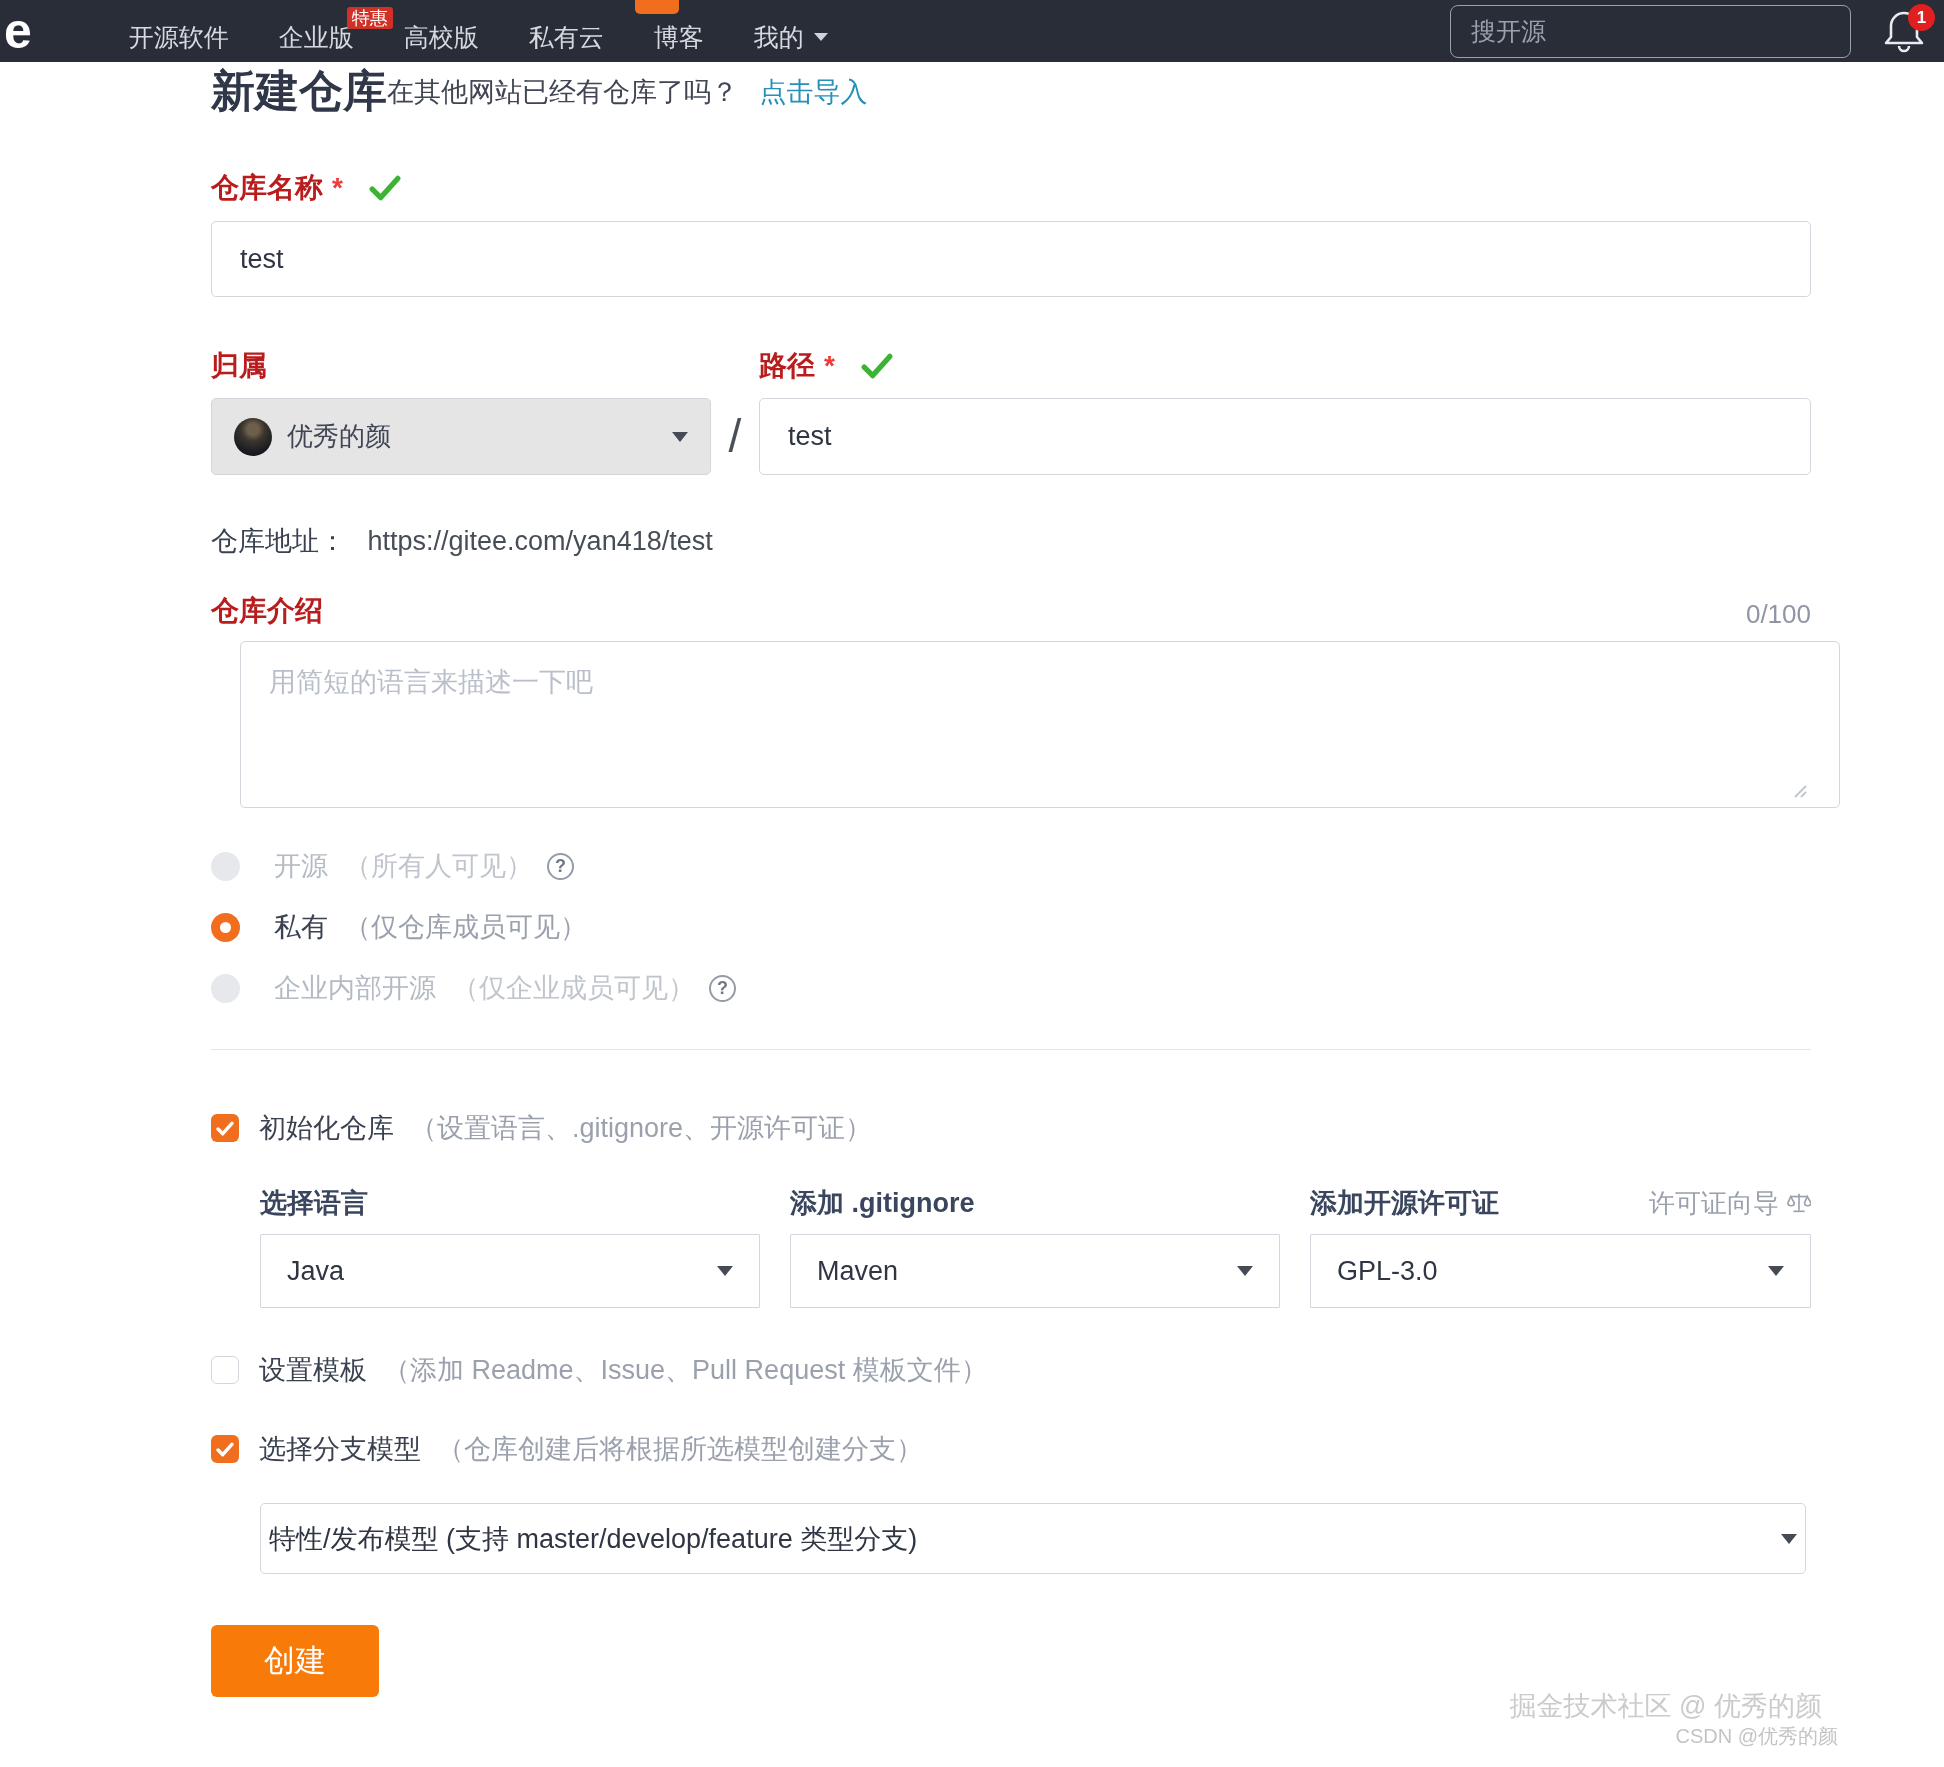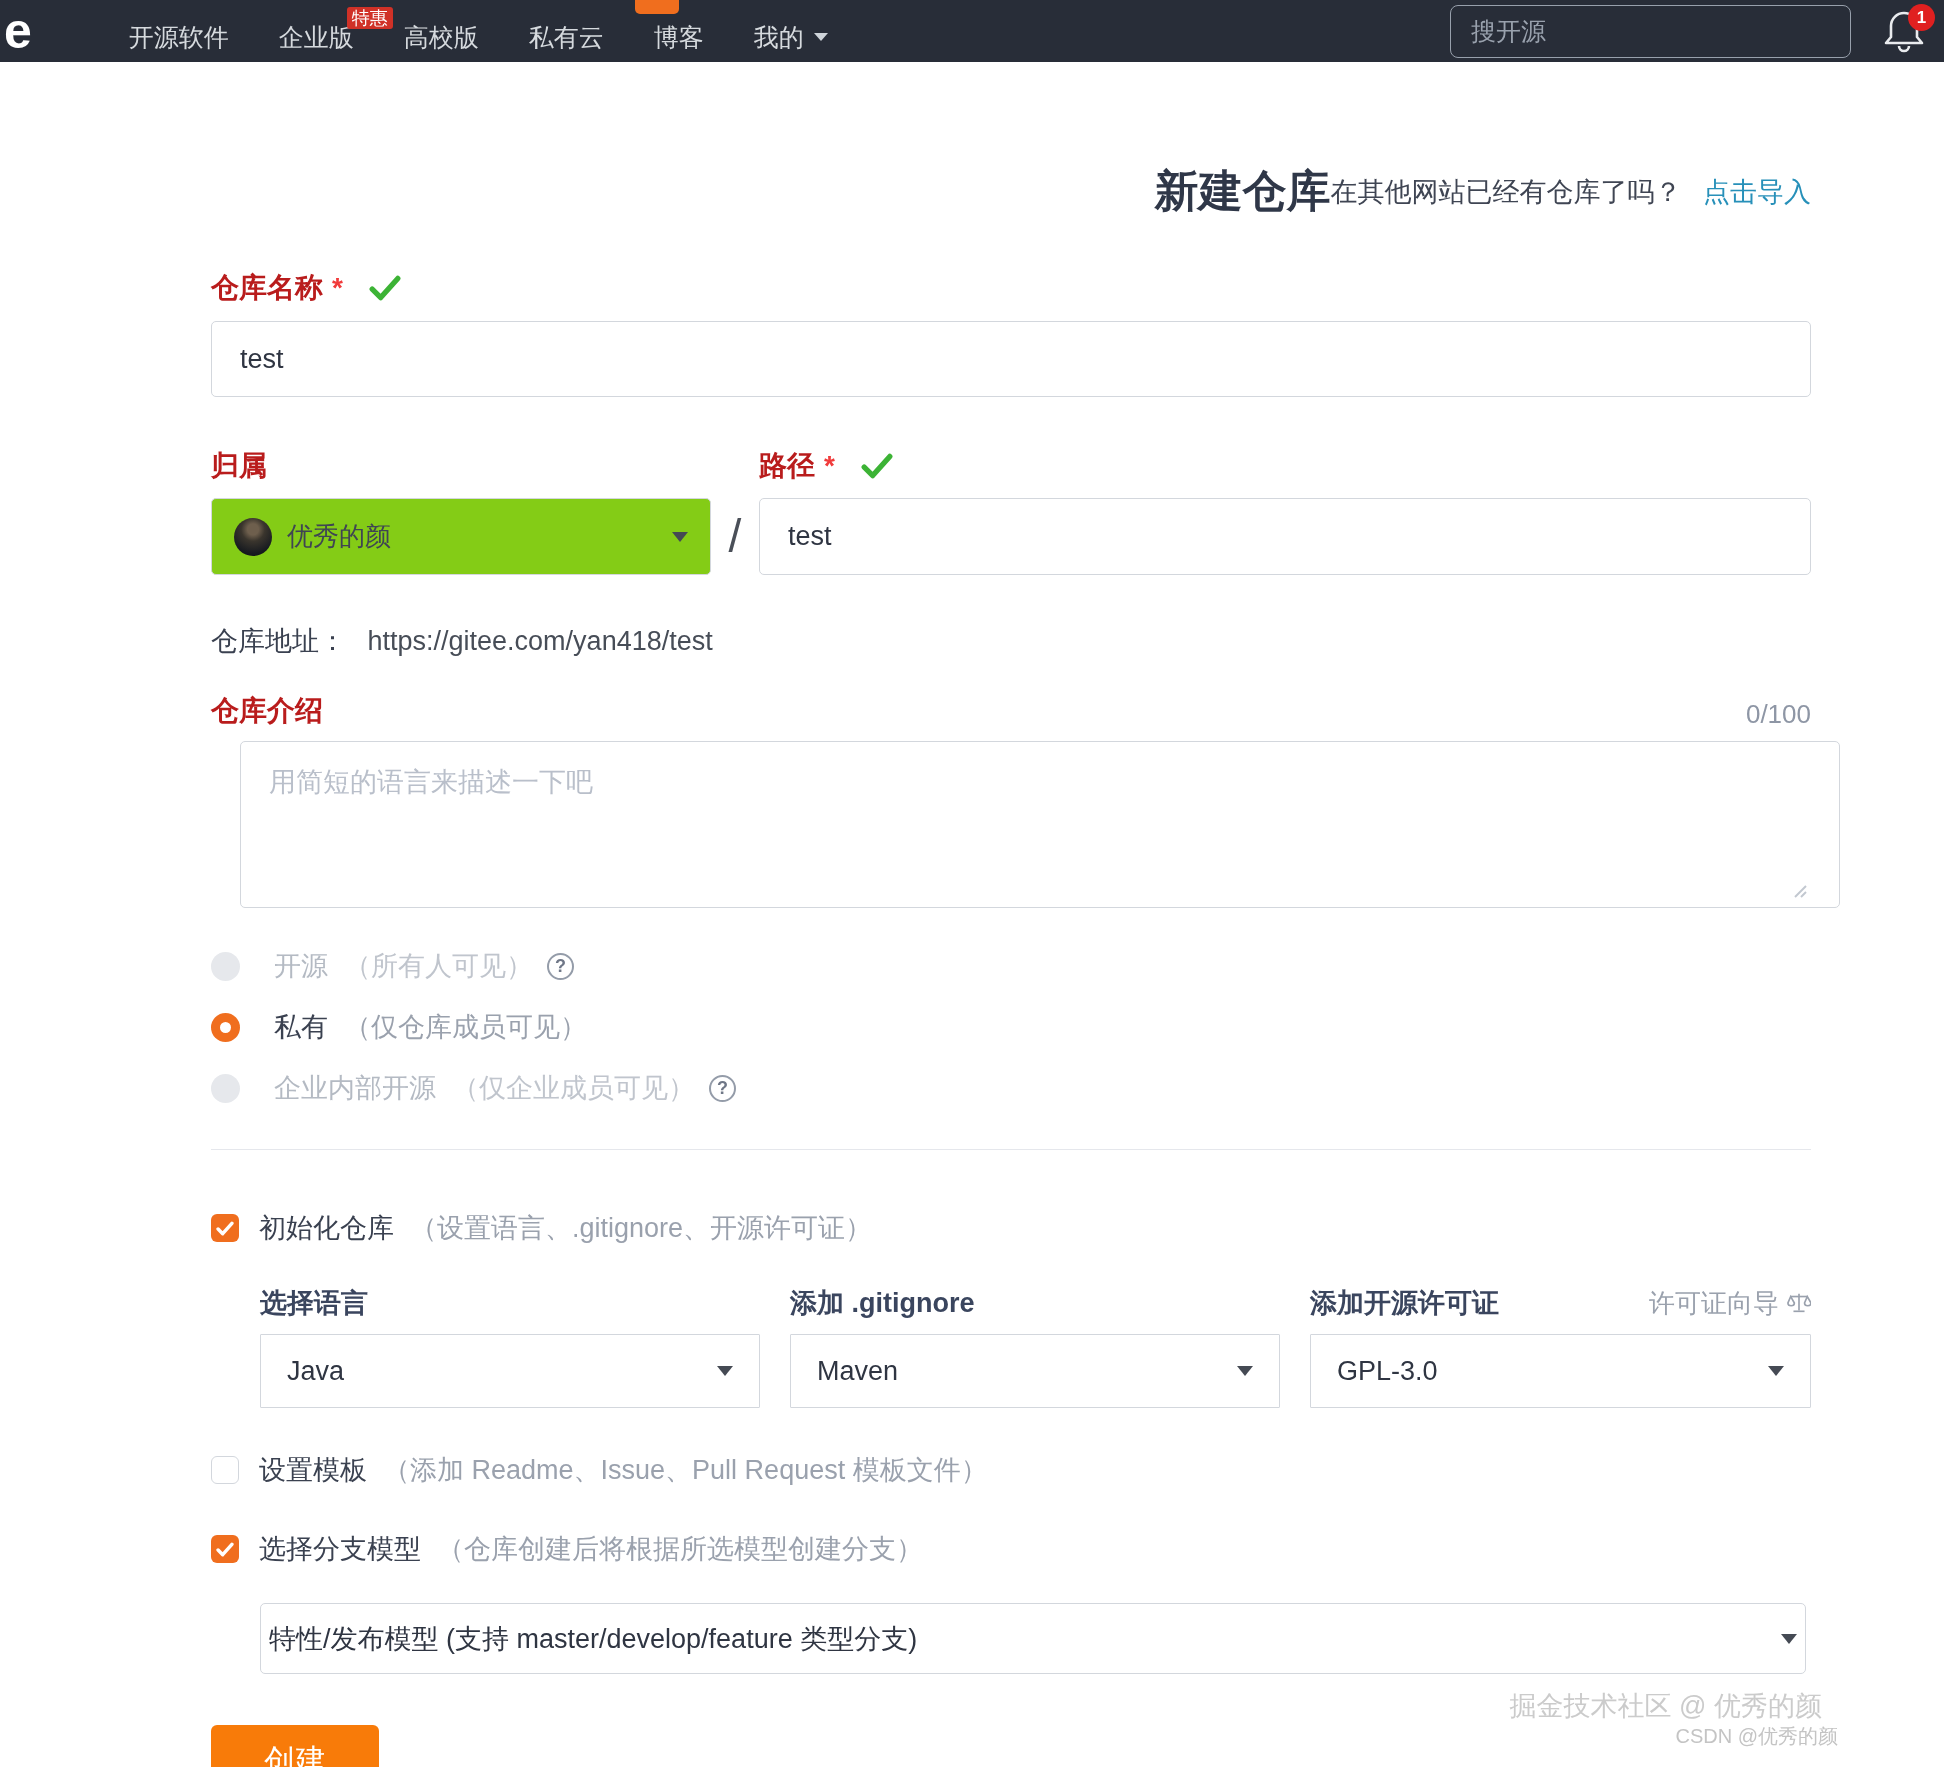--- a/index.html
+++ b/index.html
@@ -24,39 +24,39 @@
     padding: 0 20px; outline: none; font-family: inherit; }
   .nav-search::placeholder { color: #99a1ad; }
   .bell-wrap { position: relative; width: 46px; height: 54px; margin-left: 30px; margin-right: 17px;
     cursor: pointer; flex-shrink: 0; }
   .bell-badge { position: absolute; top: 0; right: -8px; min-width: 27px; height: 27px;
     background: #e02020; border-radius: 50%; color: #fff; font-size: 17px; font-weight: 700;
     display: flex; align-items: center; justify-content: center; }
 
   
   .main { width: 1600px; margin-left: 211px; }
-  .page-head { margin-top: 100px; display: flex; align-items: center; justify-content: flex-end; }
+  .page-head { display: flex; align-items: center; justify-content: flex-start; }
   .page-title { font-size: 44px; font-weight: 700; color: #2f3748; }
   .import-line { font-size: 27px; }
   .import-q { color: #3f4553; }
   .import-link { color: #2790b9; margin-left: 14px; cursor: pointer; }
 
   .field-label-row { display: flex; align-items: center; }
   .field-label { font-size: 28px; font-weight: 700; color: #b91c1c; }
   .required { color: #f13b3b; font-size: 28px; font-weight: 700; margin-left: 9px; }
   .check-ok { margin-left: 26px; display: inline-flex; }
 
   .text-input { width: 100%; height: 76px; border: 1px solid #d3d7dd; border-radius: 5px;
     font-size: 27px; color: #2f3542; padding: 0 28px; outline: none; font-family: inherit;
     background: #fff; }
 
   .owner-path-row { display: flex; margin-top: 50px; }
   .col-owner { width: 500px; }
   .owner-select { margin-top: 13px; height: 77px; border: 1px solid #d3d7dd; border-radius: 5px;
-    display: flex; align-items: center; padding: 0 22px; cursor: pointer; background: #84cc16; }
+    display: flex; align-items: center; padding: 0 22px; cursor: pointer; background: #e5e5e5; }
   .avatar { width: 38px; height: 38px; border-radius: 50%; flex-shrink: 0;
     background: radial-gradient(circle at 50% 30%, #6e5f4d 0 17%, #3a352d 36%, #181b20 72%, #0e1013 100%); }
   .owner-name { font-size: 26px; color: #3f4553; margin-left: 15px; }
   .select-caret { width: 0; height: 0; border-left: 8px solid transparent;
     border-right: 8px solid transparent; border-top: 10px solid #454a54; margin-left: auto; }
   .slash-sep { width: 48px; display: flex; align-items: flex-end; justify-content: center;
     font-size: 46px; font-weight: 300; color: #4a4f58; padding-bottom: 12px; }
   .col-path { flex: 1; }
 
   .repo-url-row { margin-top: 48px; font-size: 27px; }

